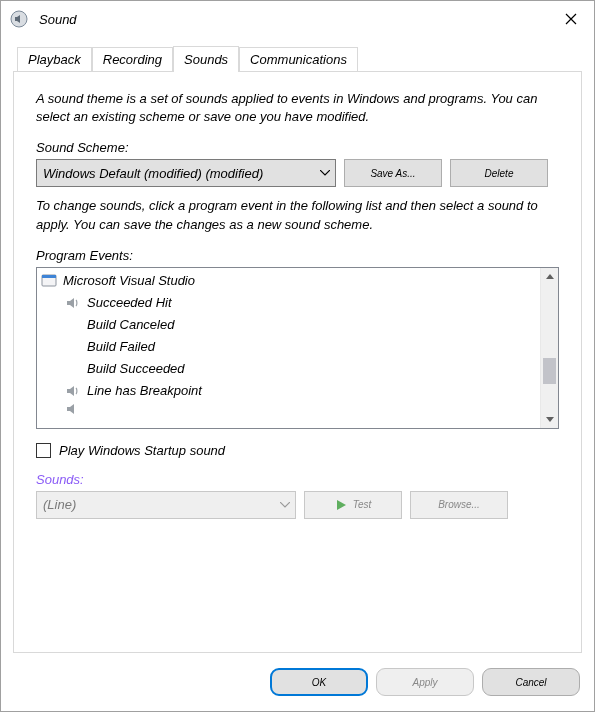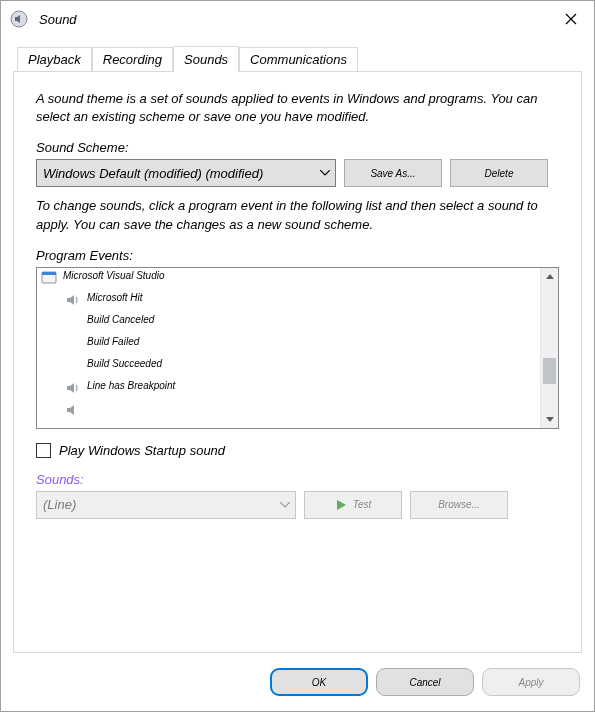--- a/index.html
+++ b/index.html
@@ -153,22 +153,23 @@
     overflow: hidden;
     margin-bottom: 14px;
   }
   .listbox .inner {
     position:absolute; left:0; top:0; right:17px; bottom:0;
     overflow: hidden;
     padding: 2px 0;
   }
   .tree-item {
     display: flex;
+    align-items: center;
     height: 22px;
-    font-size: 10px;
+    font-size: 13px;
     padding-left: 4px;
     white-space: nowrap;
   }
   .tree-indent { display:inline-block; width:24px; }
   .speaker-icon { width:16px; height:16px; margin-right:6px;}
   .prog-icon { width:16px;height:16px;margin-right:6px;}
 
   .scrollbar {
     position: absolute;
     right: 0; top: 0; bottom: 0;
@@ -284,21 +285,21 @@
           </div>
 
           <div class="tree-item">
             <span class="tree-indent"></span>
             <span class="speaker-icon">
               <svg width="16" height="16" viewBox="0 0 16 16">
                   <path d="M2 6v4h3l4 3V3L5 6H2Z" fill="#9aa0a6"></path>
                   <path d="M11 5c1.2 1 1.2 5 0 6" stroke="#9aa0a6" fill="none" stroke-width="1.2"></path>
                 </svg>
             </span>
-            <span>Microsoft Hit</span>
+            <span>Succeeded Hit</span>
           </div>
 
           <div class="tree-item">
             <span class="tree-indent"></span>
             <span class="speaker-icon" style="visibility:hidden">
                 <svg width="16" height="16"></svg>
               </span>
             <span>Build Canceled</span>
           </div>
 
@@ -379,17 +380,17 @@
           <span>Test</span>
         </button>
         <button class="btn disabled">Browse...</button>
       </div>
 
     </div>
   </div>
 
   <div class="footer">
     <button class="btn primary">OK</button>
+    <button class="btn disabled">Apply</button>
     <button class="btn">Cancel</button>
-    <button class="btn disabled">Apply</button>
   </div>
 
 </div>
 
 </body></html>

